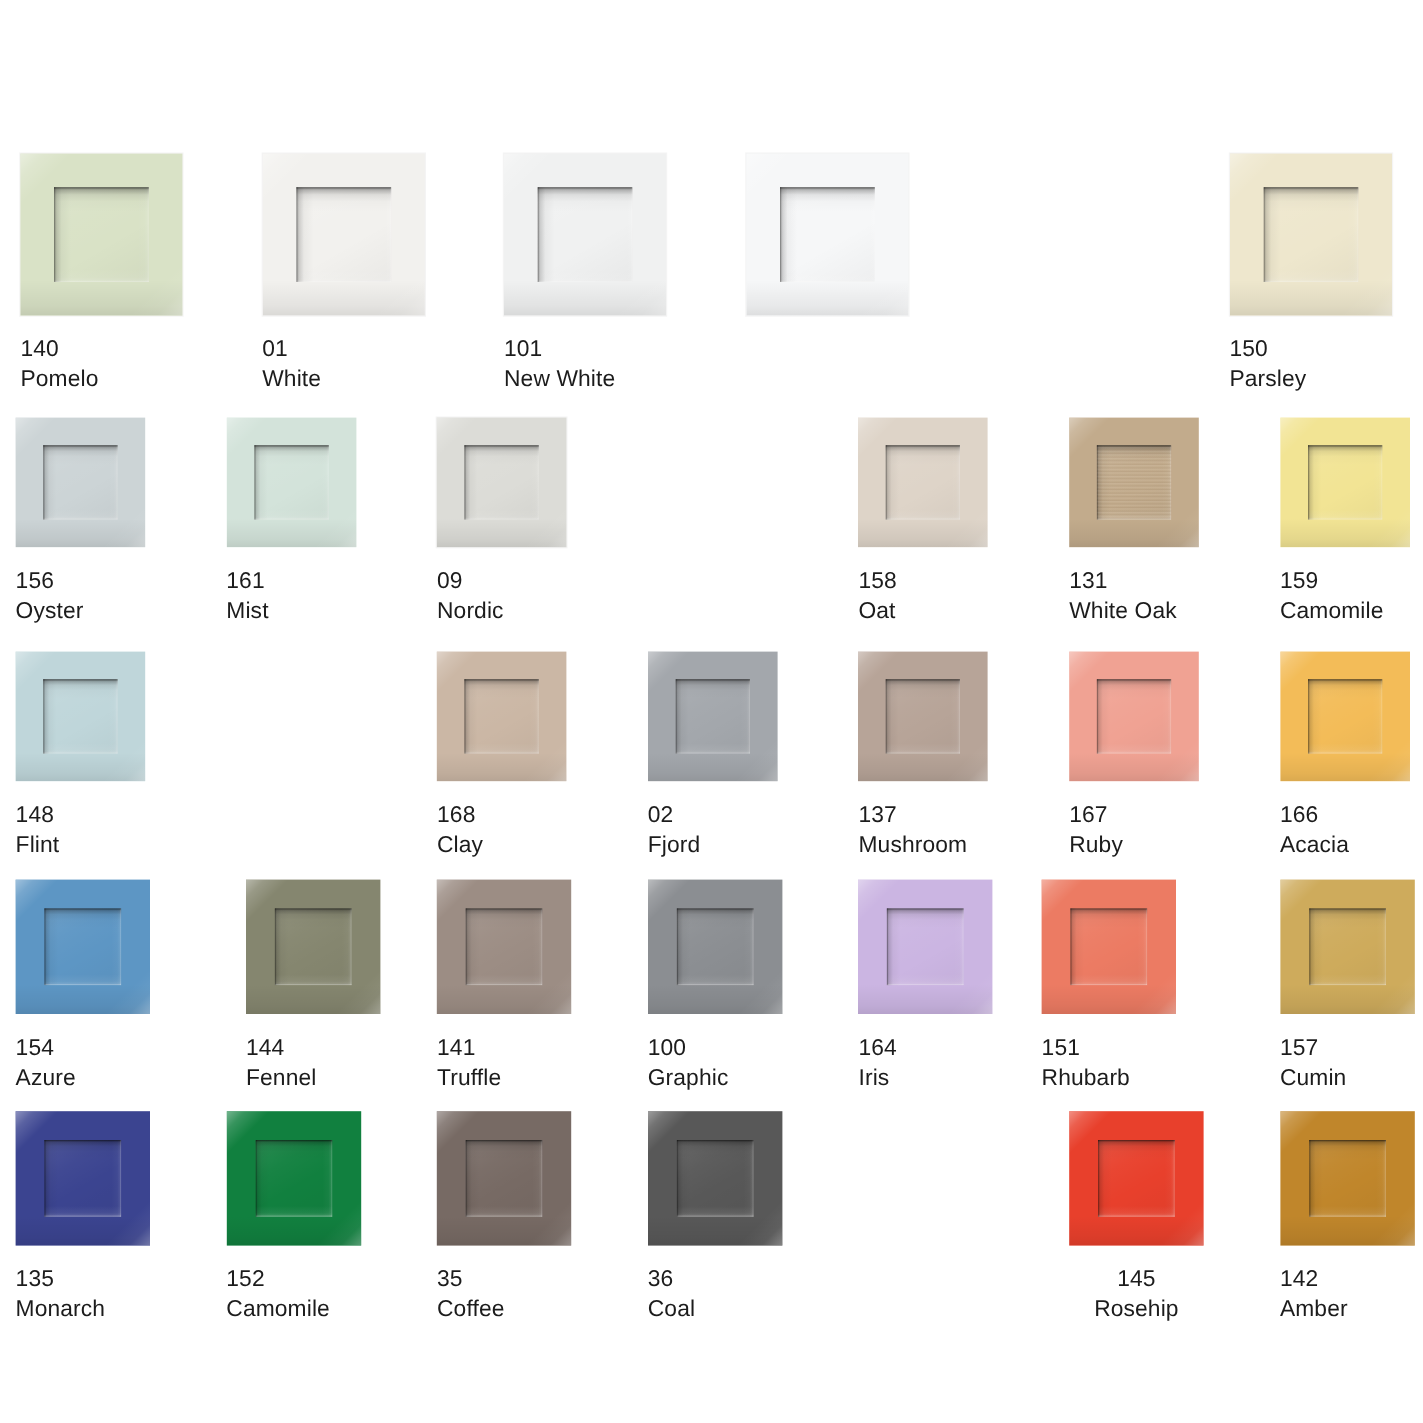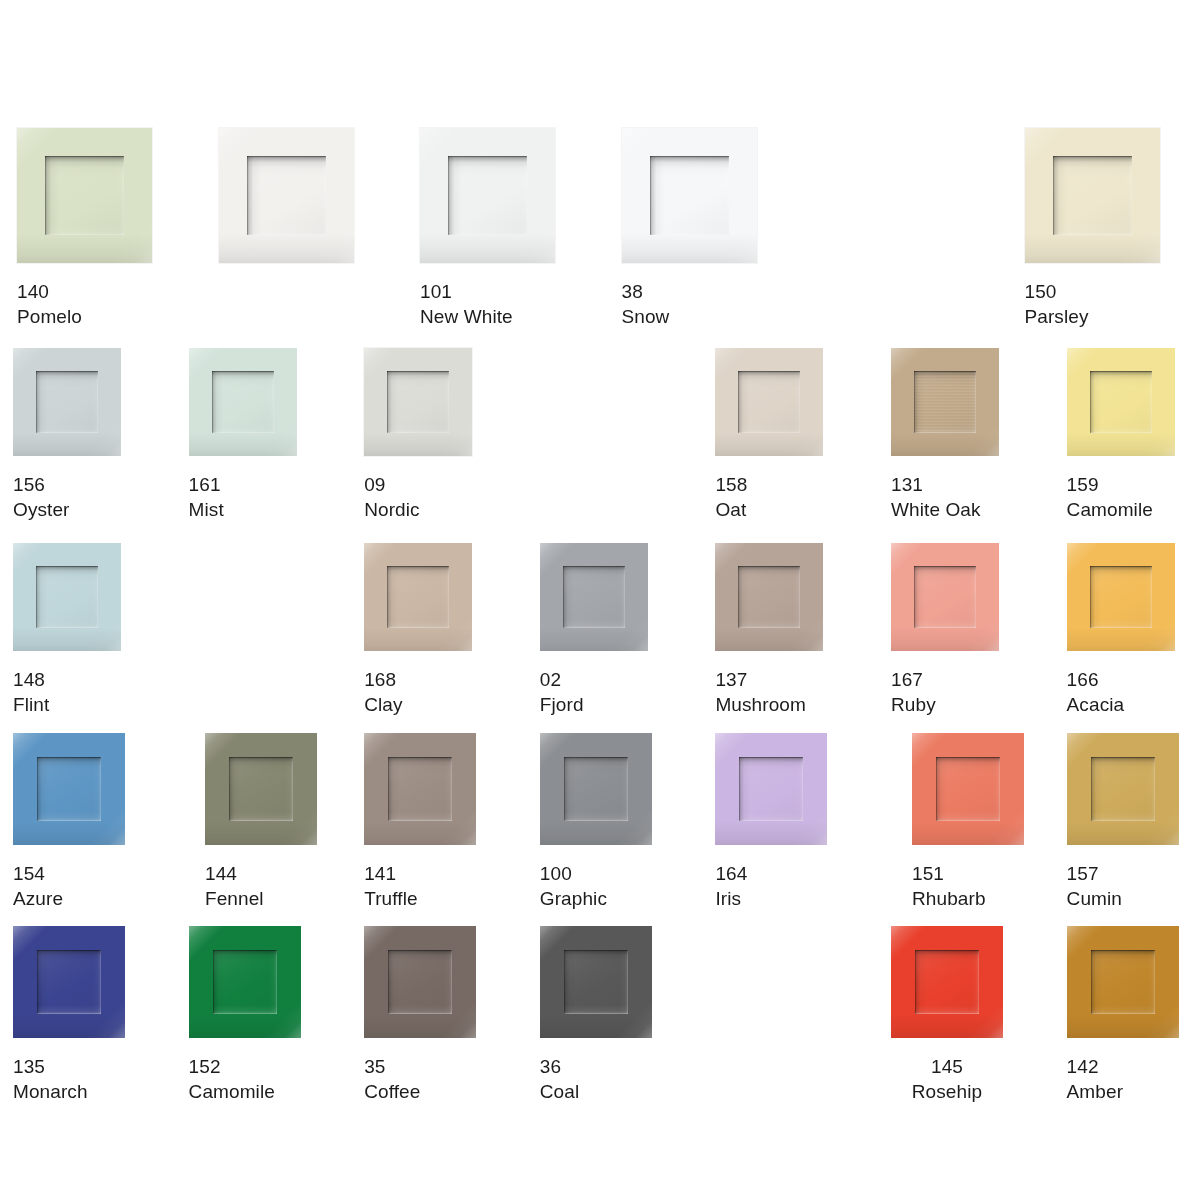--- a/index.html
+++ b/index.html
@@ -166,20 +166,24 @@
       </div>
       <div class="swatch-cell" style="left: 218.5px;">
         <div class="swatch-frame is-pale" style="--c: #f2f1ee; width: 135px; height: 135px;">
           <div class="bevel-outer"></div>
           <div class="panel" style="inset: 28px; width: 79px; height: 79px;">
             <div class="panel-shadow"></div>
             <div class="panel-sheen"></div>
             <div class="panel-lip"></div>
           </div>
         </div>
+        <div class="swatch-label">
+          <span class="swatch-code">01</span>
+          <span class="swatch-name">White</span>
+        </div>
       </div>
       <div class="swatch-cell" style="left: 420px;">
         <div class="swatch-frame is-pale" style="--c: #f0f1f1; width: 135px; height: 135px;">
           <div class="bevel-outer"></div>
           <div class="panel" style="inset: 28px; width: 79px; height: 79px;">
             <div class="panel-shadow"></div>
             <div class="panel-sheen"></div>
             <div class="panel-lip"></div>
           </div>
         </div>
@@ -189,24 +193,20 @@
         </div>
       </div>
       <div class="swatch-cell" style="left: 621.5px;">
         <div class="swatch-frame is-pale" style="--c: #f6f7f8; width: 135px; height: 135px;">
           <div class="bevel-outer"></div>
           <div class="panel" style="inset: 28px; width: 79px; height: 79px;">
             <div class="panel-shadow"></div>
             <div class="panel-sheen"></div>
             <div class="panel-lip"></div>
           </div>
-        </div>
-        <div class="swatch-label">
-          <span class="swatch-code">38</span>
-          <span class="swatch-name">Snow</span>
         </div>
       </div>
       <div class="swatch-cell" style="left: 1024.5px;">
         <div class="swatch-frame is-pale" style="--c: #eee7cd; width: 135px; height: 135px;">
           <div class="bevel-outer"></div>
           <div class="panel" style="inset: 28px; width: 79px; height: 79px;">
             <div class="panel-shadow"></div>
             <div class="panel-sheen"></div>
             <div class="panel-lip"></div>
           </div>
@@ -454,21 +454,21 @@
             <div class="panel-shadow"></div>
             <div class="panel-sheen"></div>
             <div class="panel-lip"></div>
           </div>
         </div>
         <div class="swatch-label">
           <span class="swatch-code">164</span>
           <span class="swatch-name">Iris</span>
         </div>
       </div>
-      <div class="swatch-cell" style="left: 912px;">
+      <div class="swatch-cell" style="left: 868px;">
         <div class="swatch-frame" style="--c: #ec7b63; width: 112px; height: 112px;">
           <div class="bevel-outer"></div>
           <div class="panel" style="inset: 24px; width: 64px; height: 64px;">
             <div class="panel-shadow"></div>
             <div class="panel-sheen"></div>
             <div class="panel-lip"></div>
           </div>
         </div>
         <div class="swatch-label">
           <span class="swatch-code">151</span>

